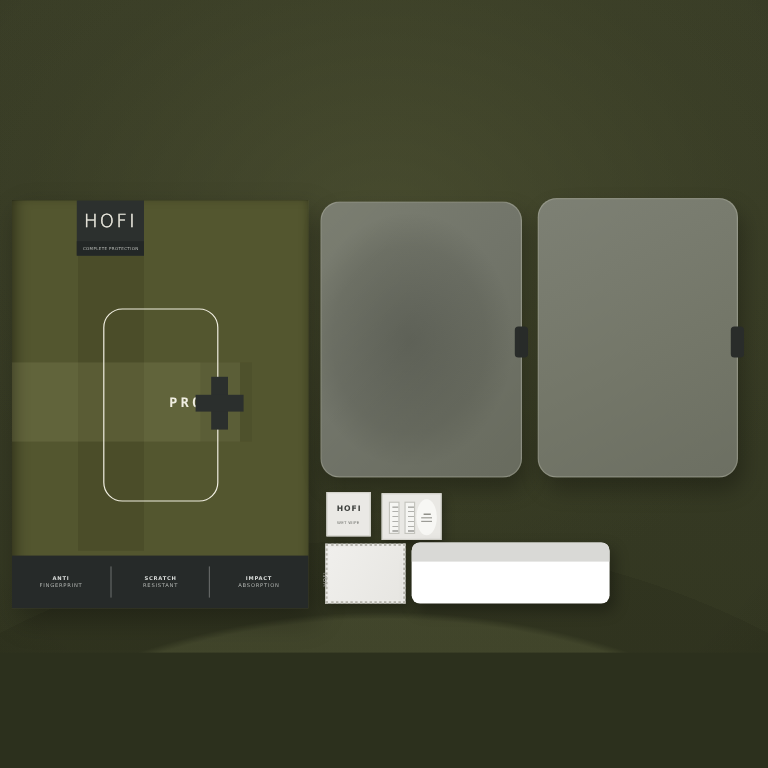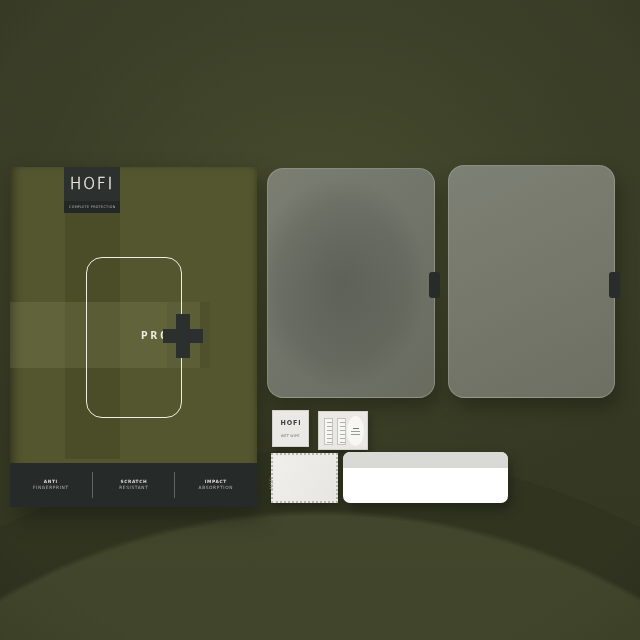--- a/index.html
+++ b/index.html
@@ -1,18 +1,18 @@
 <!DOCTYPE html>
 <html><head>
 <meta charset="utf-8">
 <style>
   html,body{margin:0;padding:0;background:#2c301d;}
   *{box-sizing:border-box;}
   .canvas{
-    position:relative;width:640px;height:640px;overflow:hidden;
+    position:relative;width:640px;height:544px;overflow:hidden;
     font-family:"DejaVu Sans",sans-serif;
     background:
       radial-gradient(ellipse 520px 420px at 50% 34%, rgba(90,94,58,0.45) 0%, rgba(70,74,44,0.18) 55%, rgba(0,0,0,0) 75%),
       radial-gradient(circle 640px at 320px 1150px, rgba(150,155,100,0.10) 0px 634px, rgba(18,20,10,0.20) 640px 700px, rgba(18,20,10,0.10) 100%),
       radial-gradient(ellipse 700px 700px at 50% 46%, rgba(0,0,0,0) 55%, rgba(12,14,6,0.38) 100%),
       linear-gradient(#3e422a,#373b24);
   }
 
   
   .box{

